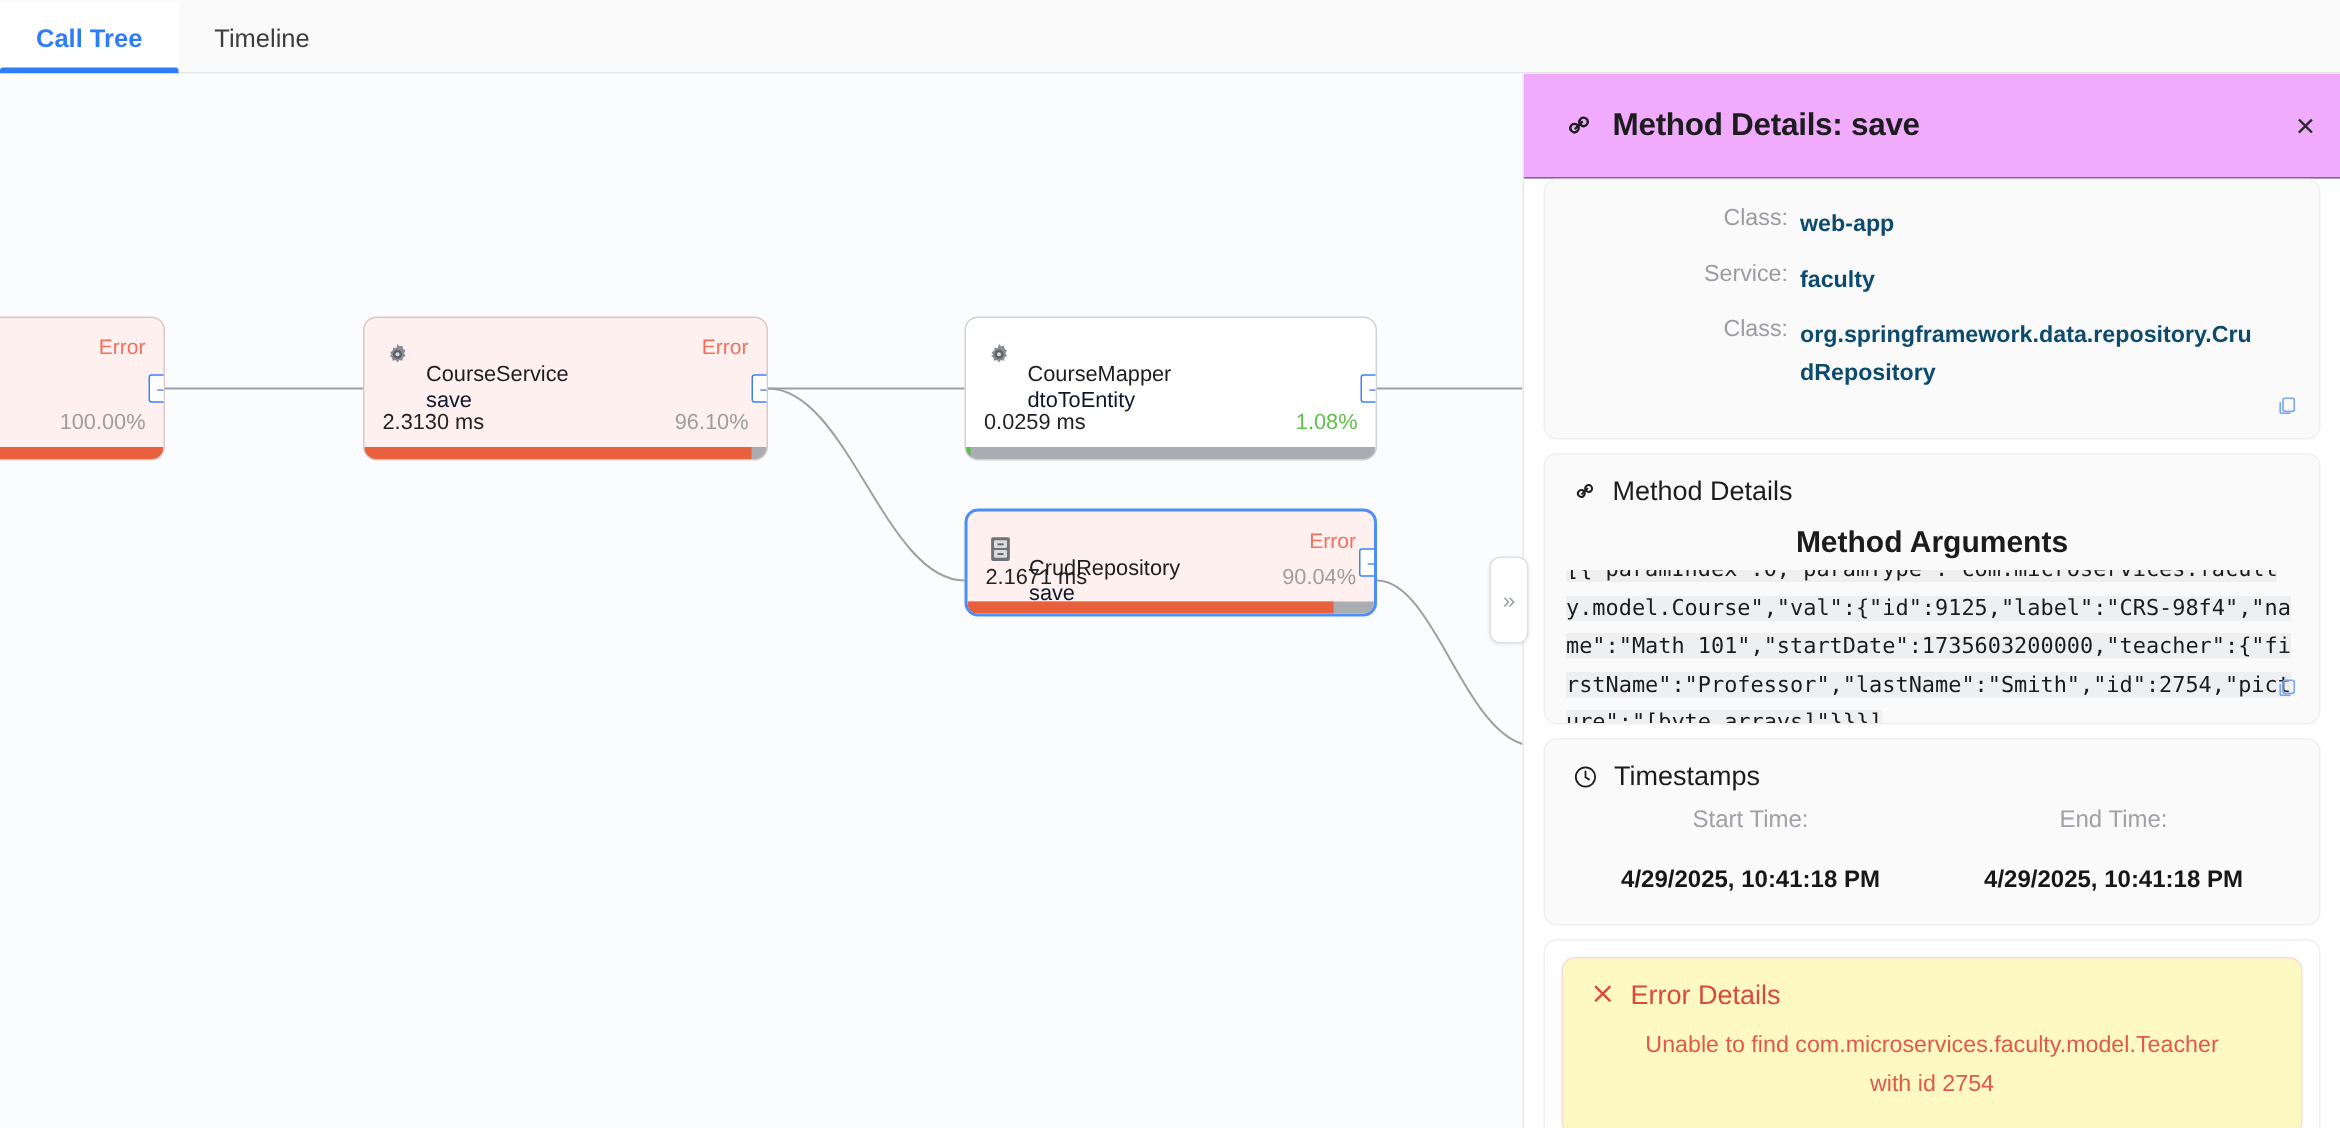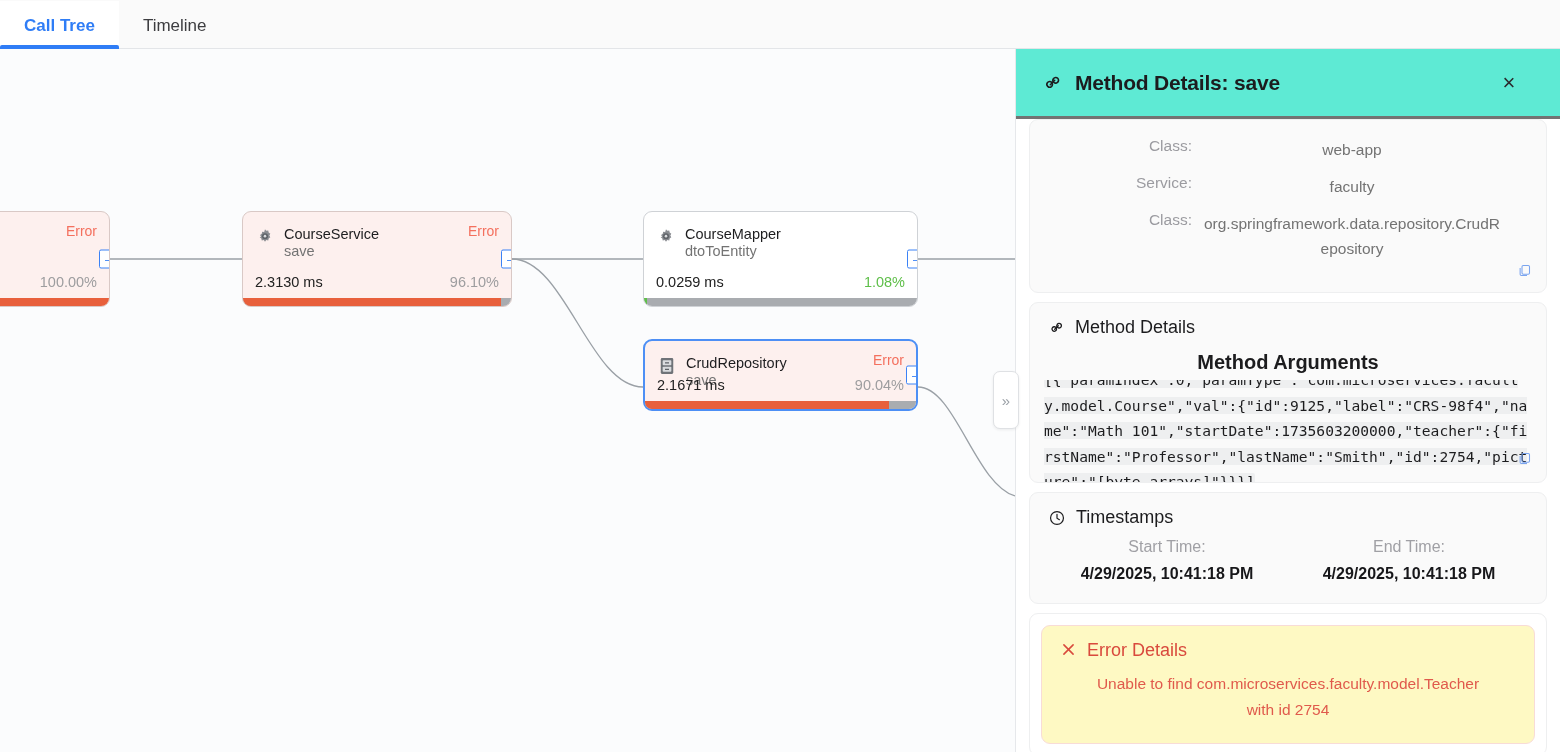--- a/index.html
+++ b/index.html
@@ -53,23 +53,23 @@
     cursor: pointer;
   }
   .node.err { background: #fdf0ee; border-color: #d9c9c6; }
   .node.sel { border: 2px solid #4d8ff5; }
   .node-body { position: relative; height: 100%; }
   .node-title-wrap {
     position: absolute; left: 12px; top: 14px;
     display: flex; gap: 9px; align-items: flex-start;
   }
   .node-ico { width: 20px; height: 20px; flex: 0 0 20px; margin-top: 1px; }
-  .node-titles { line-height: 16.5px; }
+  .node-titles { line-height: 16.5px; margin-top: 16px; }
   .node-cls { font-size: 14.5px; color: #1d1d1f; }
-  .node-mth { font-size: 14.5px; color: #737373; }
+  .node-mth { font-size: 14.5px; color: #0f172a; }
   .node-err-lbl {
     position: absolute; right: 12px; top: 11px;
     font-size: 14px; color: #f4705e;
   }
   .node-ms {
     position: absolute; left: 12px; bottom: 16px;
     font-size: 14.5px; color: #222;
   }
   .node-ms .u { color: #222; margin-left: 4px; }
   .node-pct {
@@ -111,23 +111,23 @@
 
   
   .panel {
     position: absolute; top: 49px; right: 0; width: 545px; height: 703px;
     background: #ffffff;
     border-left: 1px solid #e6e8eb;
     overflow: hidden;
   }
   .panel-head {
     height: 70px; display: flex; align-items: center;
-    padding: 0 36px 0 26px; gap: 12px;
-    border-bottom: 3px solid #737373;
-    background: #5eead4;
+    padding: 0 8px 0 26px; gap: 12px;
+    border-bottom: 1px solid #737373;
+    background: #f0abfc;
   }
   .panel-head h1 {
     font-size: 21px; font-weight: bold; color: #1c1c1e; flex: 1;
     letter-spacing: -.2px;
   }
   .close-x {
     width: 30px; height: 30px; border: none; background: transparent;
     color: #2b2b2e; font-size: 22px; line-height: 1; cursor: pointer;
     display: flex; align-items: center; justify-content: center;
     font-family: "Liberation Sans", sans-serif;
@@ -142,22 +142,22 @@
     position: relative;
   }
   .meta-card { padding: 17px 20px 19px 20px; }
   .meta-row { display: flex; align-items: flex-start; margin-bottom: 12px; }
   .meta-row:last-child { margin-bottom: 0; }
   .meta-k {
     width: 142px; text-align: right; padding-right: 0;
     font-size: 15.5px; color: #9b9ba0; flex: 0 0 142px;
   }
   .meta-v {
-    flex: 1; text-align: center; font-size: 15.5px; color: #737373;
-    line-height: 25px; word-break: break-word; padding: 0 22px 0 8px;
+    flex: 1; font-size: 15.5px; color: #0c4a6e;
+    line-height: 25px; word-break: break-word; padding: 0 22px 0 8px; font-weight: bold;
   }
   .copy-ico {
     position: absolute; right: 14px; bottom: 14px;
     color: #7aa4ef; cursor: pointer; line-height: 0;
   }
 
   .sec-head {
     display: flex; align-items: center; gap: 10px;
     padding: 14px 18px 8px 18px;
   }
@@ -175,21 +175,21 @@
   .code {
     font-family: "DejaVu Sans Mono", monospace;
     font-size: 14.6px; line-height: 25.6px;
     color: #1c1c1e; white-space: pre-wrap; word-break: break-all;
     margin-top: -13px;
   }
   .code span { background: #eeeff0; border-radius: 2px; }
 
   .ts-grid { display: flex; padding: 2px 16px 20px 16px; }
   .ts-col { flex: 1; text-align: center; }
-  .ts-k { font-size: 16px; color: #a0a0a5; margin-bottom: 9px; }
+  .ts-k { font-size: 16px; color: #a0a0a5; margin-bottom: 22px; }
   .ts-v { font-size: 16px; color: #17171a; font-weight: bold; }
 
   .err-card { background: #fef9c3; border-color: #f8dcd7; }
   .err-msg {
     text-align: center; color: #e05a4c; font-size: 15.5px;
     line-height: 26px; padding: 2px 40px 20px 40px;
   }
   .err-xglyph { color: #d94a3d; font-size: 17px; line-height: 1; font-weight: bold; }
 </style>
 </head>

